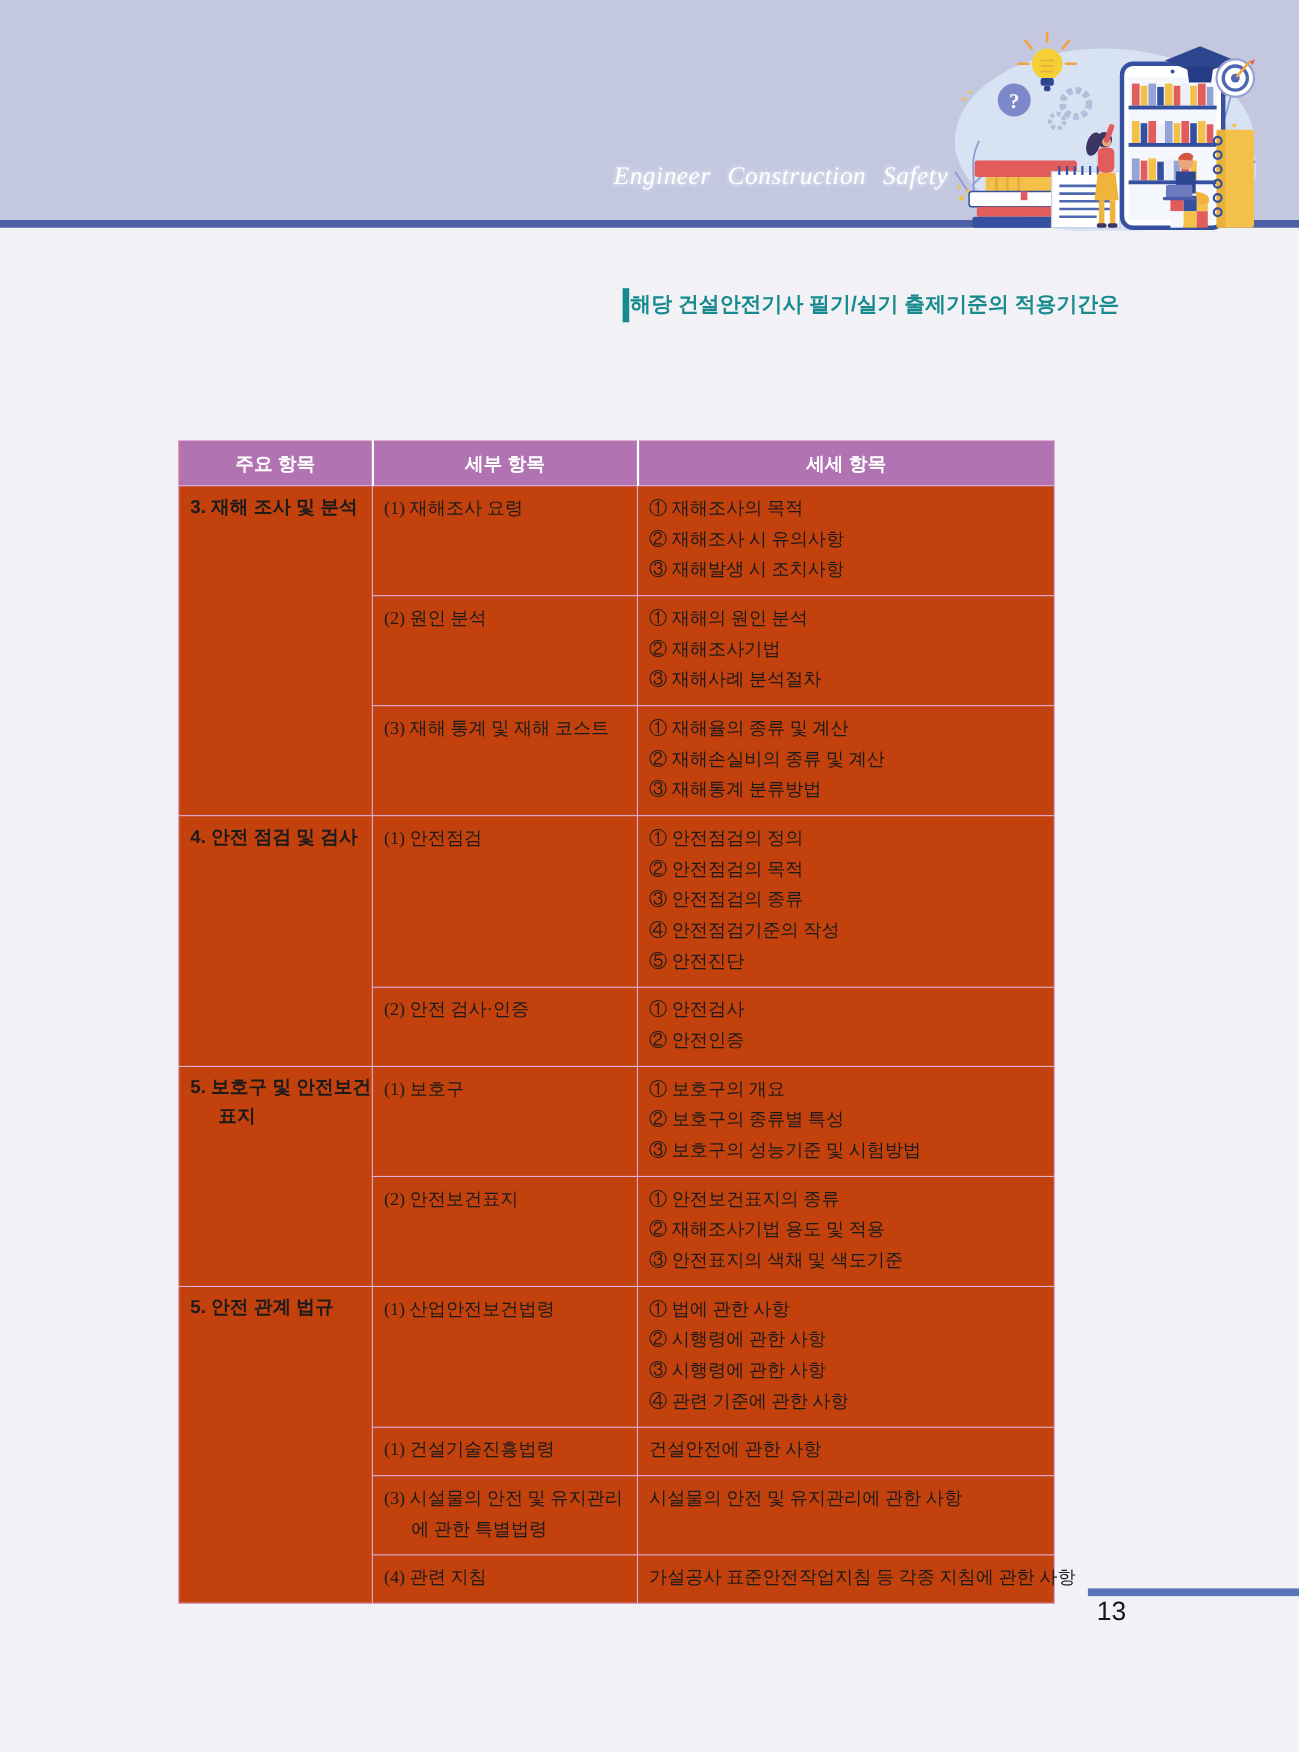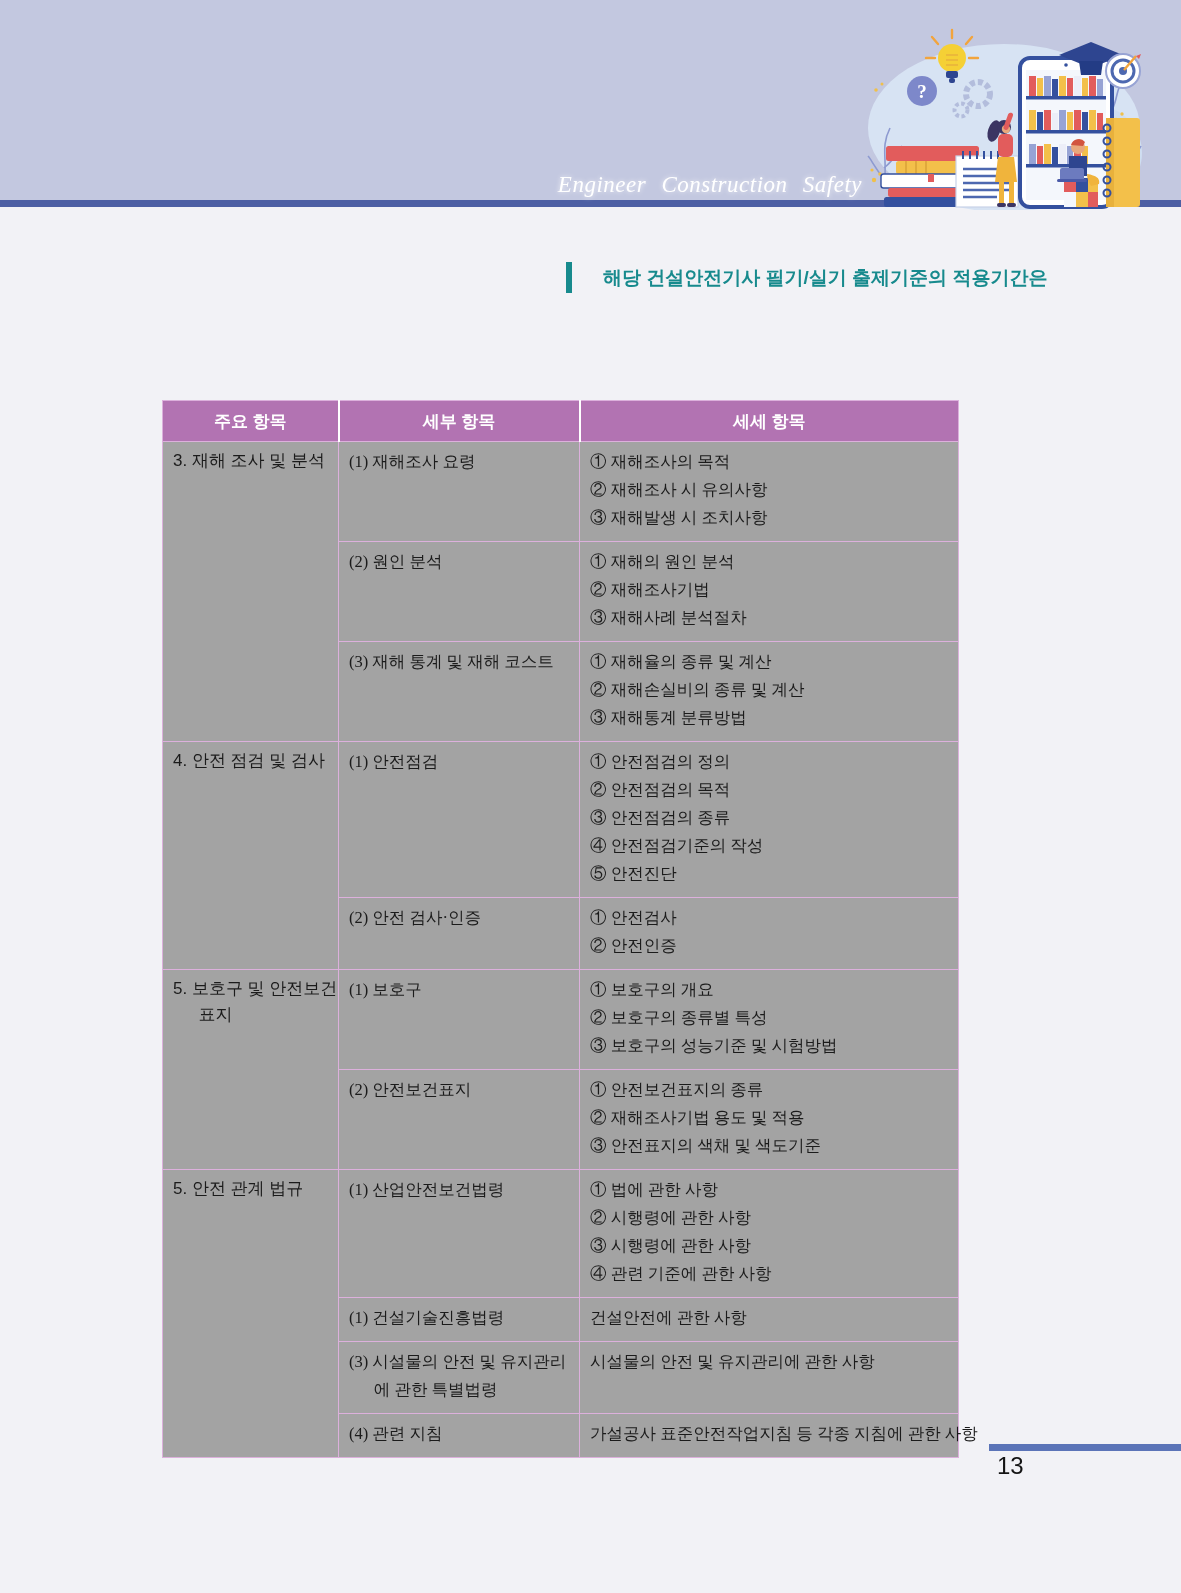--- a/index.html
+++ b/index.html
@@ -3,39 +3,39 @@
 <meta charset="utf-8">
 <title>Engineer Construction Safety</title>
 <style>
   html,body{margin:0;padding:0;}
   body{width:1181px;height:1593px;font-family:"Liberation Sans",sans-serif;}
   .page{position:relative;width:1181px;height:1593px;background:var(--page-bg,#f2f2f6);overflow:hidden;}
 
   
   .banner{position:absolute;top:0;left:0;width:1181px;height:200px;background:var(--banner-bg,#c3c8e0);}
   .banner-rule{position:absolute;top:200px;left:0;width:1181px;height:7px;background:var(--banner-rule,#4d5fa4);z-index:1;}
-  .banner-title{position:absolute;top:172px;left:0;width:862px;text-align:right;
+  .banner-title{position:absolute;top:147px;left:0;width:862px;text-align:right;
     font-family:"Liberation Serif",serif;font-style:italic;font-size:23px;color:#ffffff;
     word-spacing:9px;letter-spacing:.5px;text-shadow:0 0 5px rgba(255,255,255,.85);z-index:2;}
   .illustration{position:absolute;top:28px;left:866px;width:276px;height:182px;z-index:2;}
 
   
-  .notice{position:absolute;top:262px;left:566px;border-left:6px solid var(--notice-teal,#178a8d);padding-left:31px;}
+  .notice{position:absolute;top:262px;left:566px;border-left:6px solid var(--notice-teal,#178a8d);padding-left:1px;}
   .notice-line{font-size:19px;font-weight:700;color:var(--notice-teal,#178a8d);line-height:31px;white-space:nowrap;}
 
   
   .table-wrap{position:absolute;top:400px;left:162px;width:796px;}
-  table.criteria{border-collapse:collapse;table-layout:fixed;width:796px;background:#a3a3a3;
+  table.criteria{border-collapse:collapse;table-layout:fixed;width:796px;background:#c2410c;
     border:1.5px solid var(--table-border,#dcb0dc);}
   table.criteria th{background:var(--header-bg,#b273b2);color:#ffffff;font-size:17px;font-weight:700;
     height:40px;text-align:center;padding:0;border:none;}
   table.criteria th + th{border-left:2.5px solid #ffffff;}
   table.criteria td{border:1.5px solid var(--table-border,#dcb0dc);vertical-align:top;
     padding:6px 4px 9px 10px;color:#1b1b1b;}
-  td.main-cell{font-family:"Liberation Sans",sans-serif;font-weight:400;font-size:17px;line-height:26px;padding-top:9px;}
+  td.main-cell{font-family:"Liberation Sans",sans-serif;font-weight:700;font-size:17px;line-height:26px;padding-top:9px;}
   td.detail-cell,td.items-cell{font-family:"Liberation Serif",serif;font-size:16.5px;line-height:28px;margin-left:44px;}
   .cell-line{white-space:nowrap;}
   td.main-cell .cell-line + .cell-line,
   td.detail-cell .cell-line + .cell-line{padding-left:1.5em;}
 
   
   .footer-bar{position:absolute;top:1444px;left:989px;width:192px;height:7px;background:var(--footer-bar,#5b74b8);}
   .page-number{position:absolute;top:1452px;left:997px;font-size:24px;color:#141414;}
 </style>
 </head>

